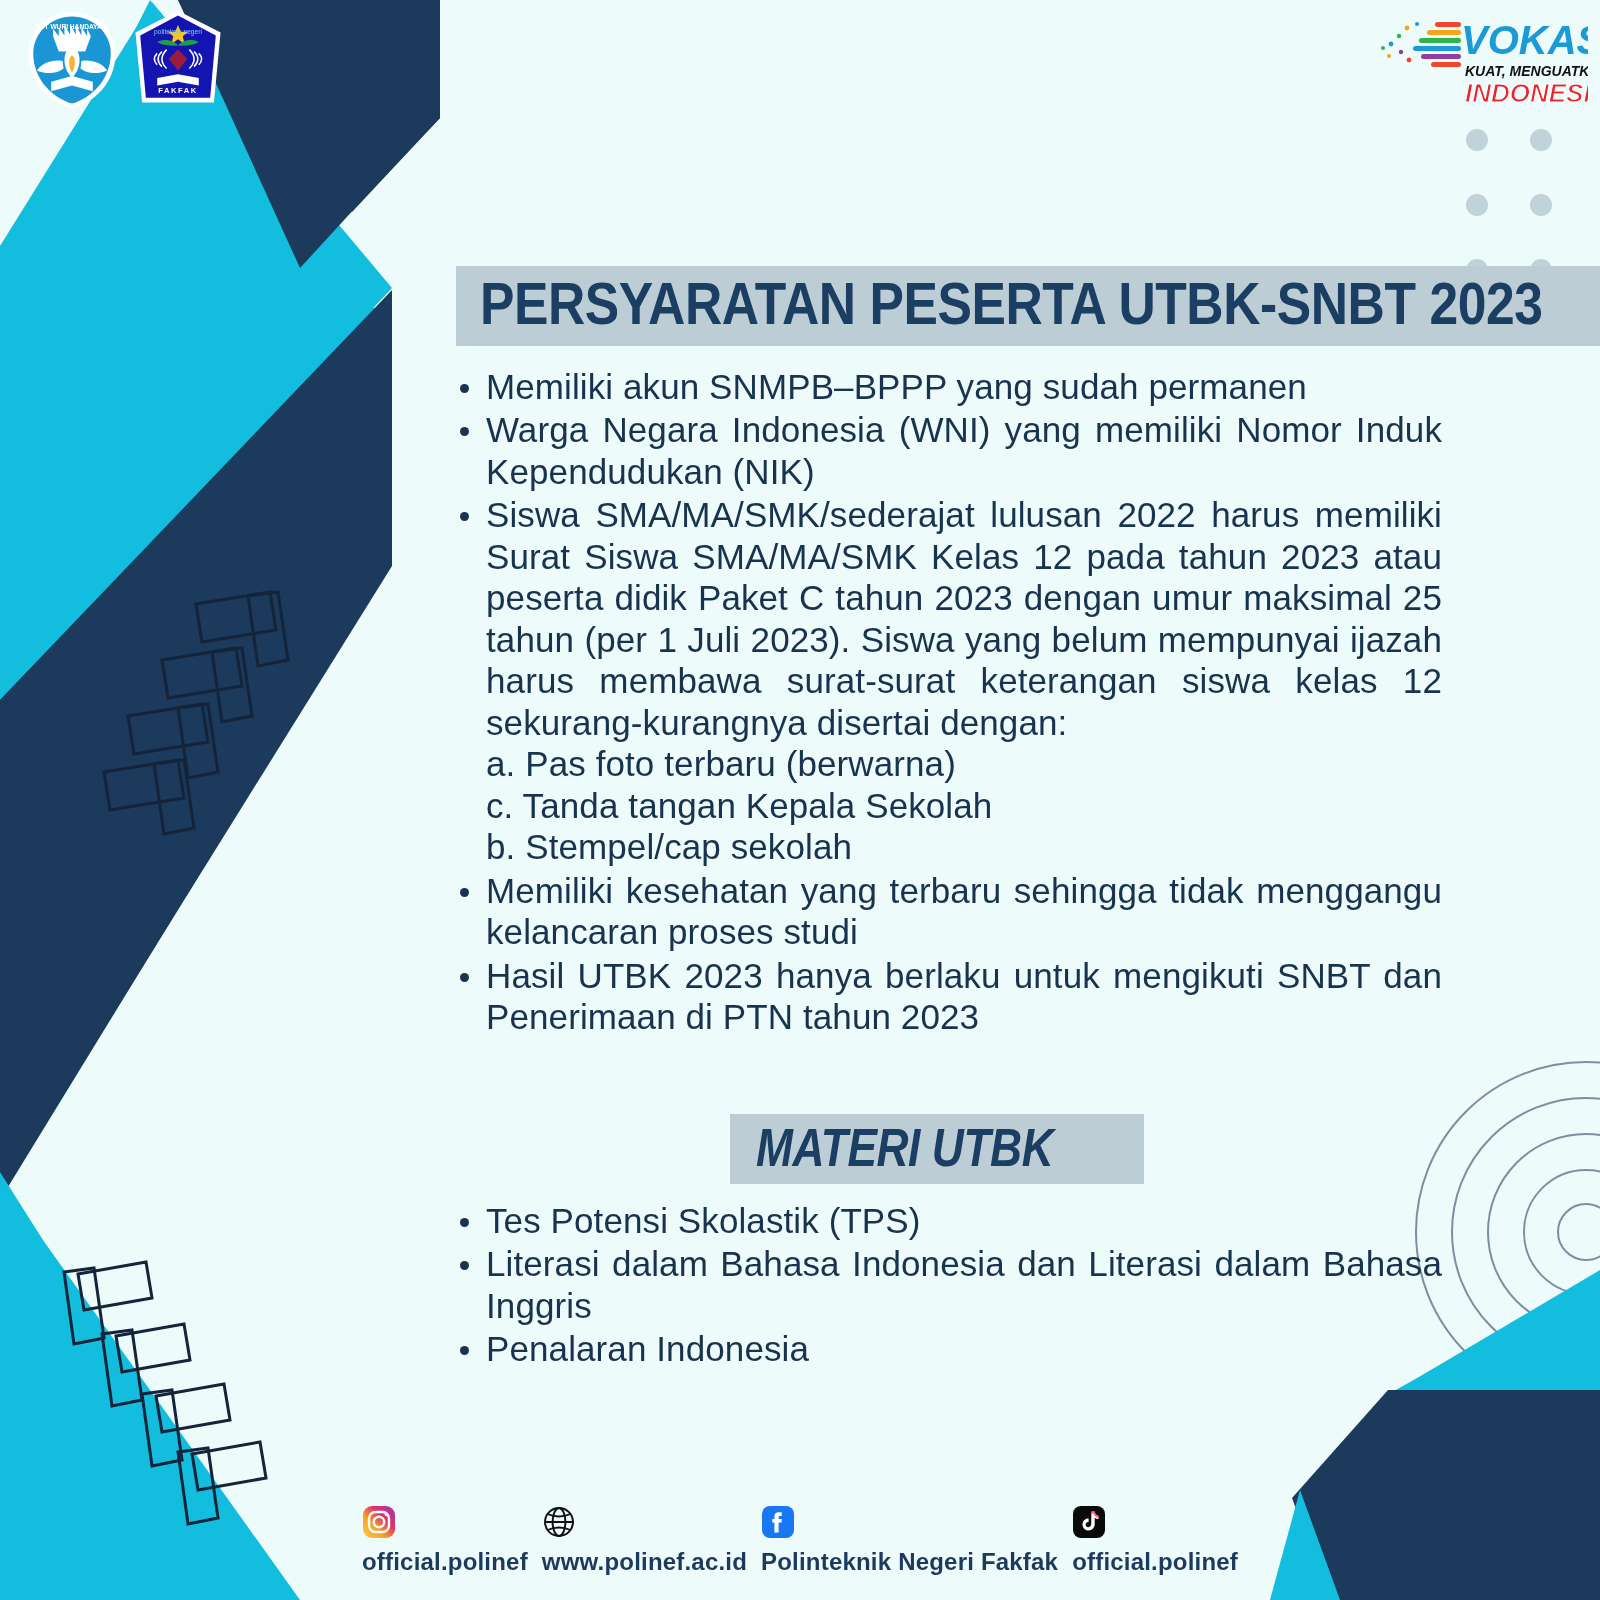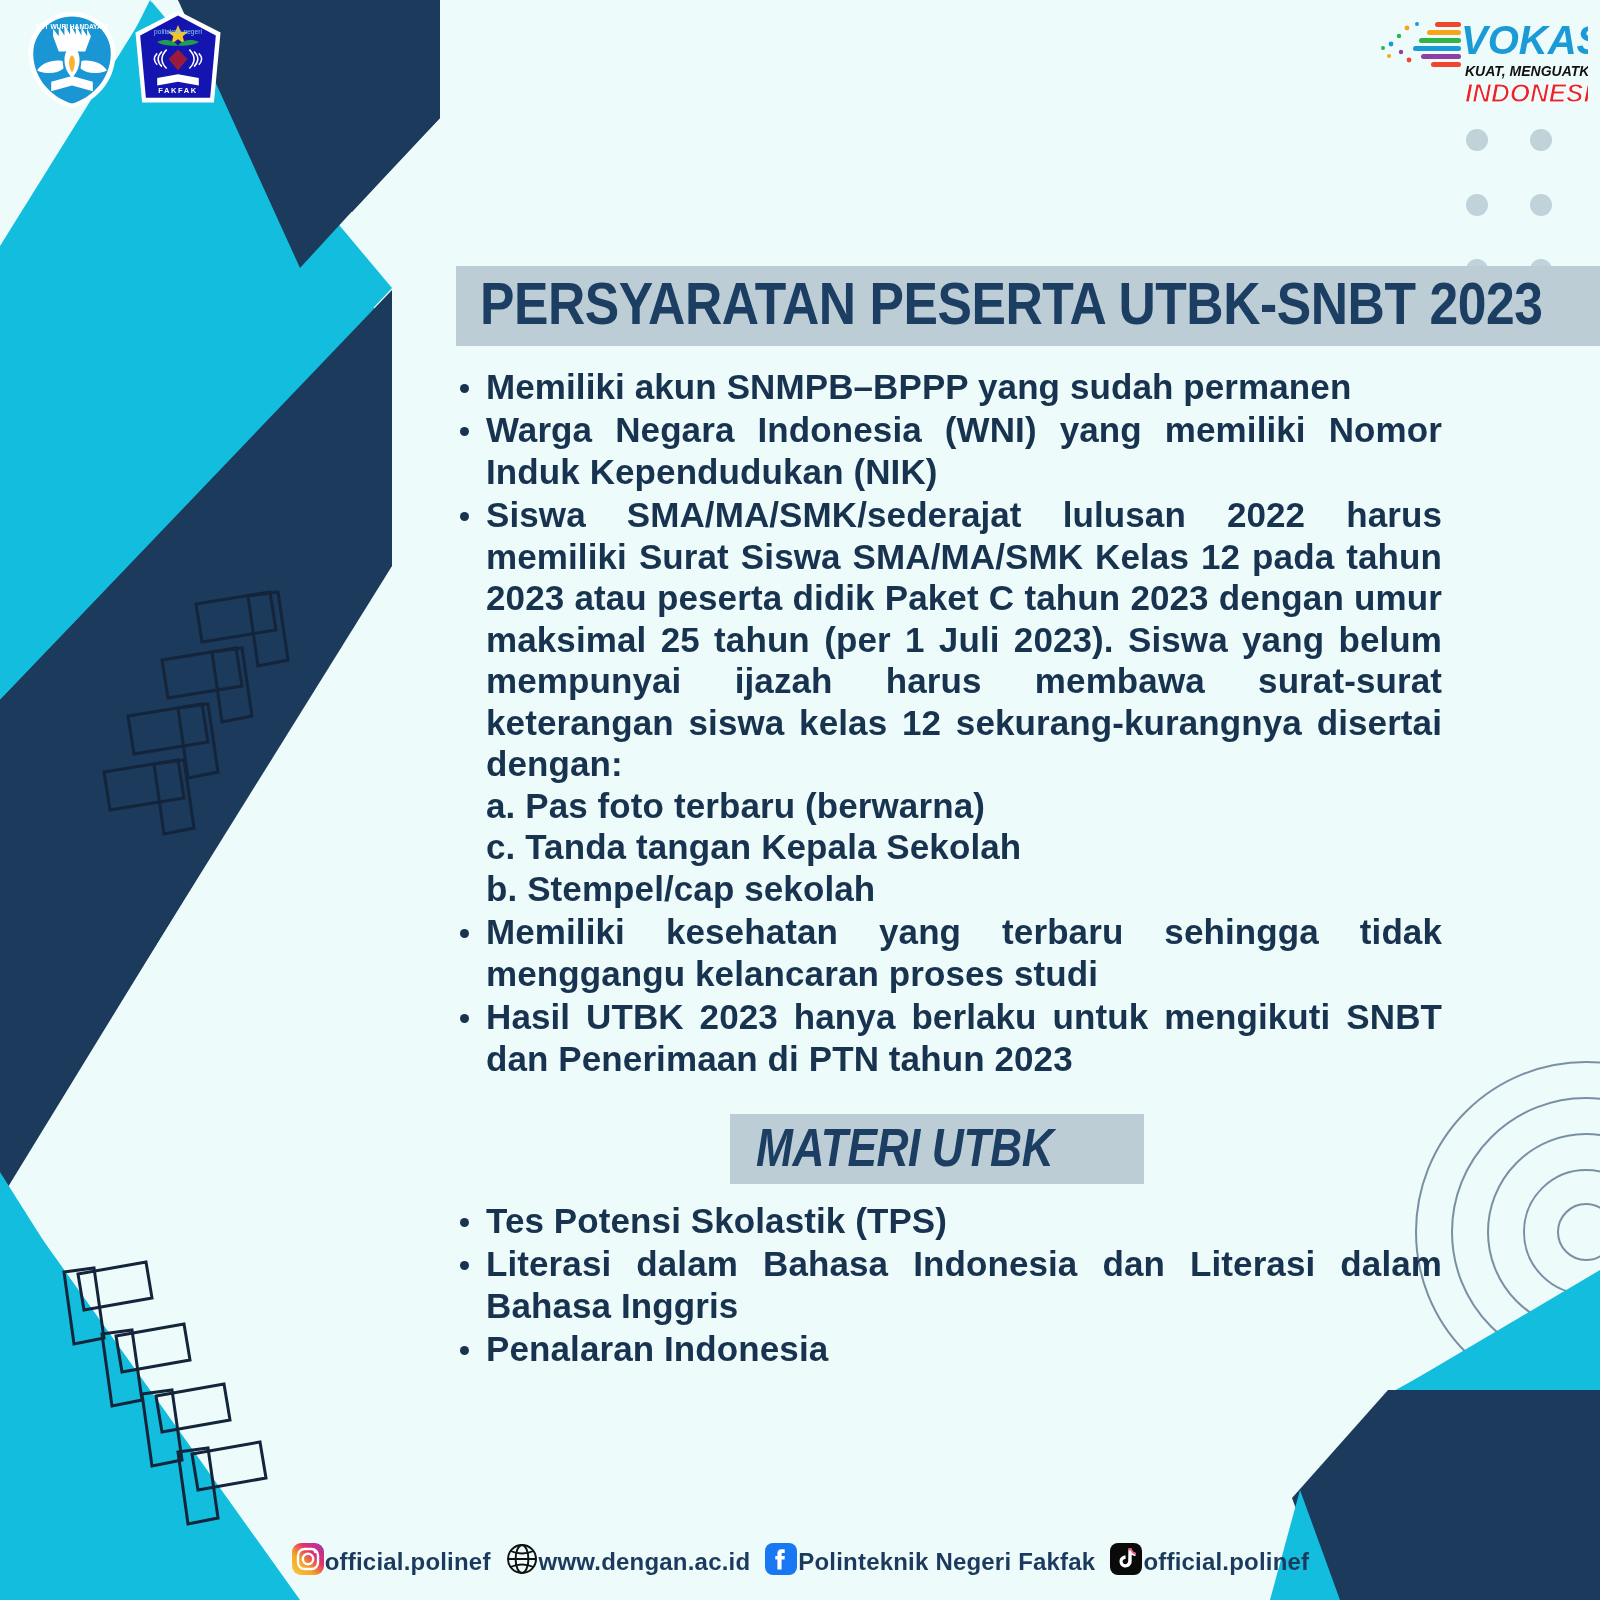--- a/index.html
+++ b/index.html
@@ -50,21 +50,21 @@
   ul.bullets{
     list-style:none;
     margin:0;padding:0;
     color:#18334f;
   }
   ul.bullets > li{
     position:relative;
     padding-left:40px;
     margin-bottom:2px;
     font-family:"Liberation Sans","DejaVu Sans",sans-serif;
-    font-weight:700;
+    font-weight:400;
     font-size:35px;
     line-height:1.185;
     text-align:justify;
     text-justify:inter-word;
     letter-spacing:0.1px;
   }
   ul.bullets > li::before{
     content:"";
     position:absolute;
     left:14px;top:18px;
@@ -78,21 +78,21 @@
   }
   .list-one{position:absolute;left:14px;top:366px;width:996px;}
   .list-two{position:absolute;left:14px;top:1200px;width:996px;}
 
   
   .footer{
     position:absolute;left:0;bottom:24px;width:1600px;
     display:flex;justify-content:center;align-items:center;
     gap:14px;z-index:7;
   }
-  .fitem{display:flex;align-items:flex-end;}
+  .fitem{display:flex;align-items:flex-start;gap:9px;flex-direction:column;}
   .fitem span.flabel{
     font-family:"Liberation Sans",sans-serif;
     font-weight:bold;
     font-size:24px;
     color:#1c3a5e;
     letter-spacing:0.2px;
   }
   .ficon{width:34px;height:34px;display:block;flex:0 0 auto;}
 </style>
 </head>
@@ -289,21 +289,21 @@
     </div>
 
     <div class="fitem">
       <svg class="ficon" viewBox="0 0 34 34">
         <circle cx="17" cy="17" r="14" fill="none" stroke="#111111" stroke-width="2"></circle>
         <ellipse cx="17" cy="17" rx="6.4" ry="14" fill="none" stroke="#111111" stroke-width="2"></ellipse>
         <line x1="3" y1="17" x2="31" y2="17" stroke="#111111" stroke-width="2"></line>
         <path d="M5.5 9 Q17 14 28.5 9" fill="none" stroke="#111111" stroke-width="1.8"></path>
         <path d="M5.5 25 Q17 20 28.5 25" fill="none" stroke="#111111" stroke-width="1.8"></path>
       </svg>
-      <span class="flabel">www.dengan.ac.id</span>
+      <span class="flabel">www.polinef.ac.id</span>
     </div>
 
     <div class="fitem">
       <svg class="ficon" viewBox="0 0 34 34">
         <rect x="1" y="1" width="32" height="32" rx="8" fill="#1877f2"></rect>
         <path d="M20.6 17.6h-3v10h-4.2v-10h-2.1v-3.6h2.1v-2.5c0-2.6 1.2-4.2 4.3-4.2h3v3.6h-1.9c-1 0-1.2.4-1.2 1.2v1.9h3.2z" fill="#ffffff"></path>
       </svg>
       <span class="flabel">Polinteknik Negeri Fakfak</span>
     </div>
 

